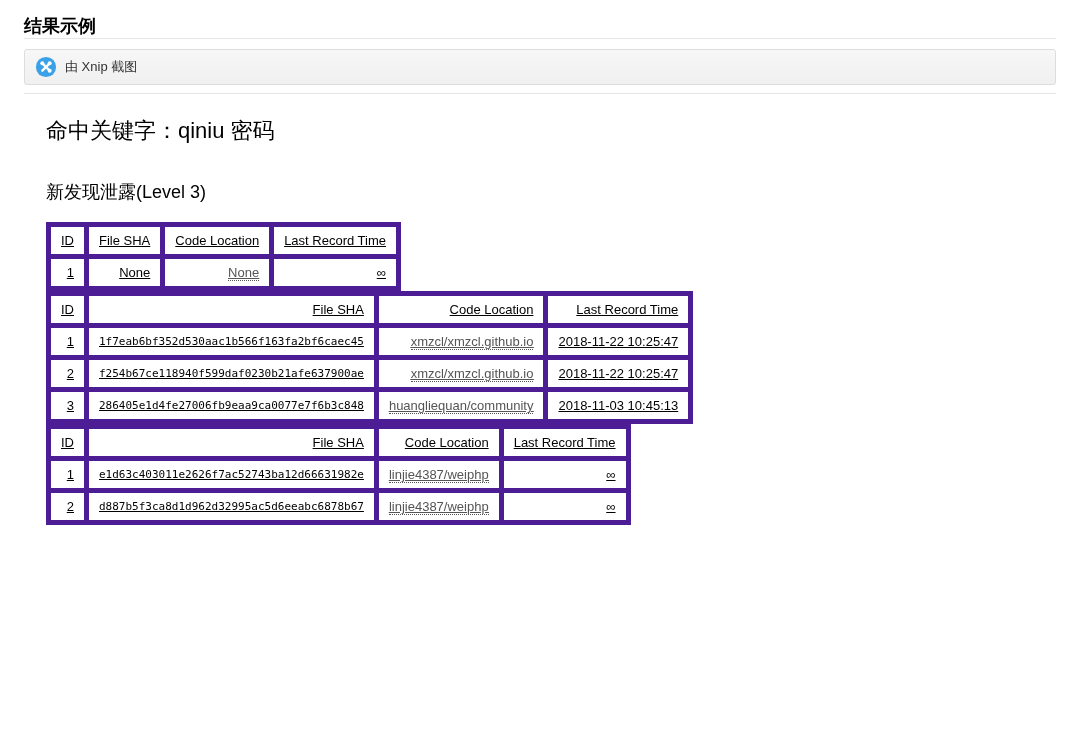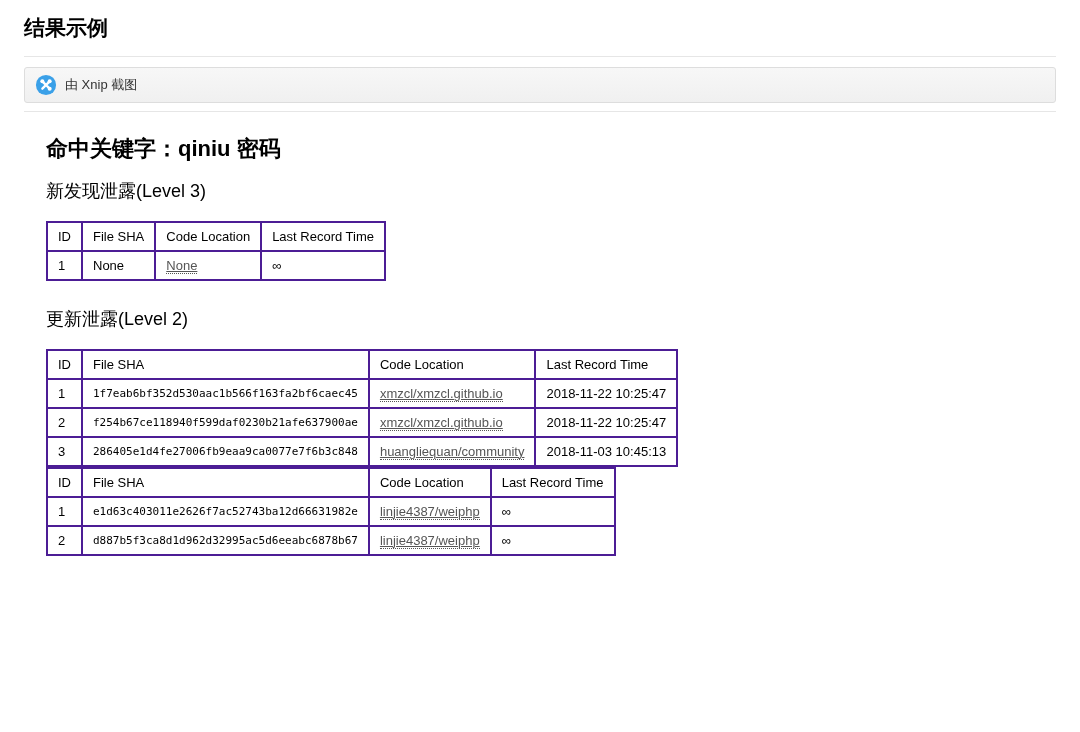--- a/index.html
+++ b/index.html
@@ -10,24 +10,23 @@
     body {
       font-family: -apple-system, BlinkMacSystemFont, "PingFang SC", "Hiragino Sans GB", "Microsoft YaHei", sans-serif;
       background: #fff;
       color: #000;
       padding: 0;
     }
     .container {
       padding: 14px 24px;
     }
     .main-title {
-      font-size: 21px;
+      font-size: 18px;
       font-weight: 700;
       color: #000;
-      margin-bottom: 14px;
     }
     .divider {
       border: none;
       border-top: 1px solid #e6e6e6;
       margin: 0 0 10px 0;
     }
     .xnip-bar {
       background: linear-gradient(#f7f7f7, #f0f0f0);
       border: 1px solid #ddd;
       border-radius: 3px;
@@ -54,41 +53,42 @@
     .bottom-divider {
       border: none;
       border-top: 1px solid #e6e6e6;
       margin: 0;
     }
     .inner-content {
       padding: 22px 22px 28px 22px;
     }
     .report-title {
       font-size: 22px;
-      font-weight: 700;
-      margin-bottom: 15px;
+      font-weight: 400;
+      margin-bottom: 34px;
     }
     .section-title {
       font-size: 18px;
       font-weight: 400;
       margin-bottom: 18px;
       margin-top: 26px;
     }
     .section-title:first-of-type {
       margin-top: 0;
     }
     table {
       border-collapse: collapse;
       font-size: 13px;
     }
     th, td {
-      border: 2px solid #4c1d95;
+      border: 5px solid #4c1d95;
       padding: 6px 10px;
-      text-align: left;
+      text-align: right;
       vertical-align: middle;
+      text-decoration: underline;
     }
     th {
       font-weight: 400;
     }
     a.link {
       color: #555;
       text-decoration: underline;
       border-bottom: 1px dotted #555;
       text-decoration-thickness: 1px;
     }
@@ -134,21 +134,20 @@
       <tbody>
         <tr>
           <td>1</td>
           <td>None</td>
           <td><a class="link">None</a></td>
           <td>∞</td>
         </tr>
       </tbody>
     </table>
 
-    <h2 class="section-title">更新泄露(Level 2)</h2>
     <table>
       <thead>
         <tr>
           <th>ID</th>
           <th>File SHA</th>
           <th>Code Location</th>
           <th>Last Record Time</th>
         </tr>
       </thead>
       <tbody>

